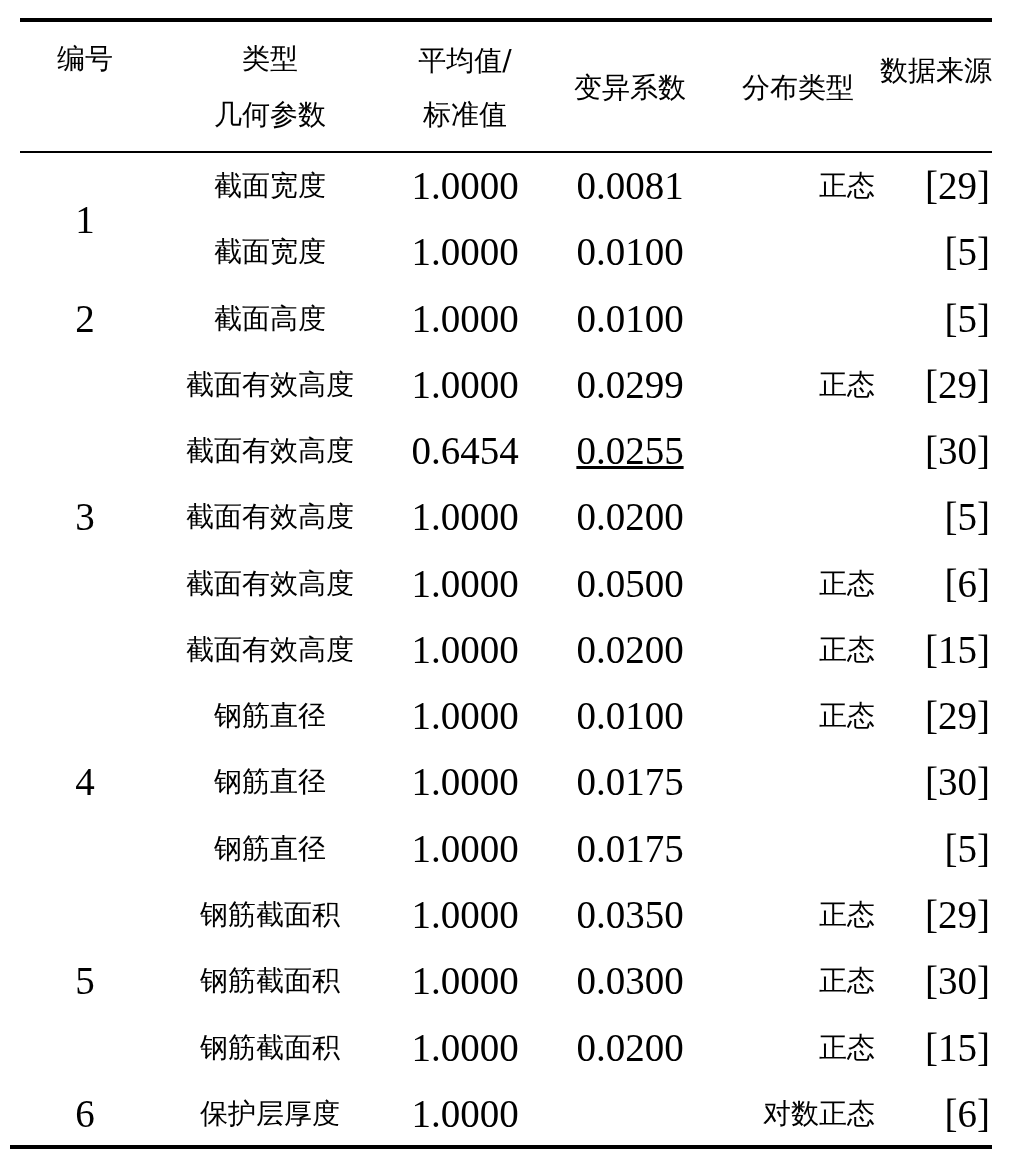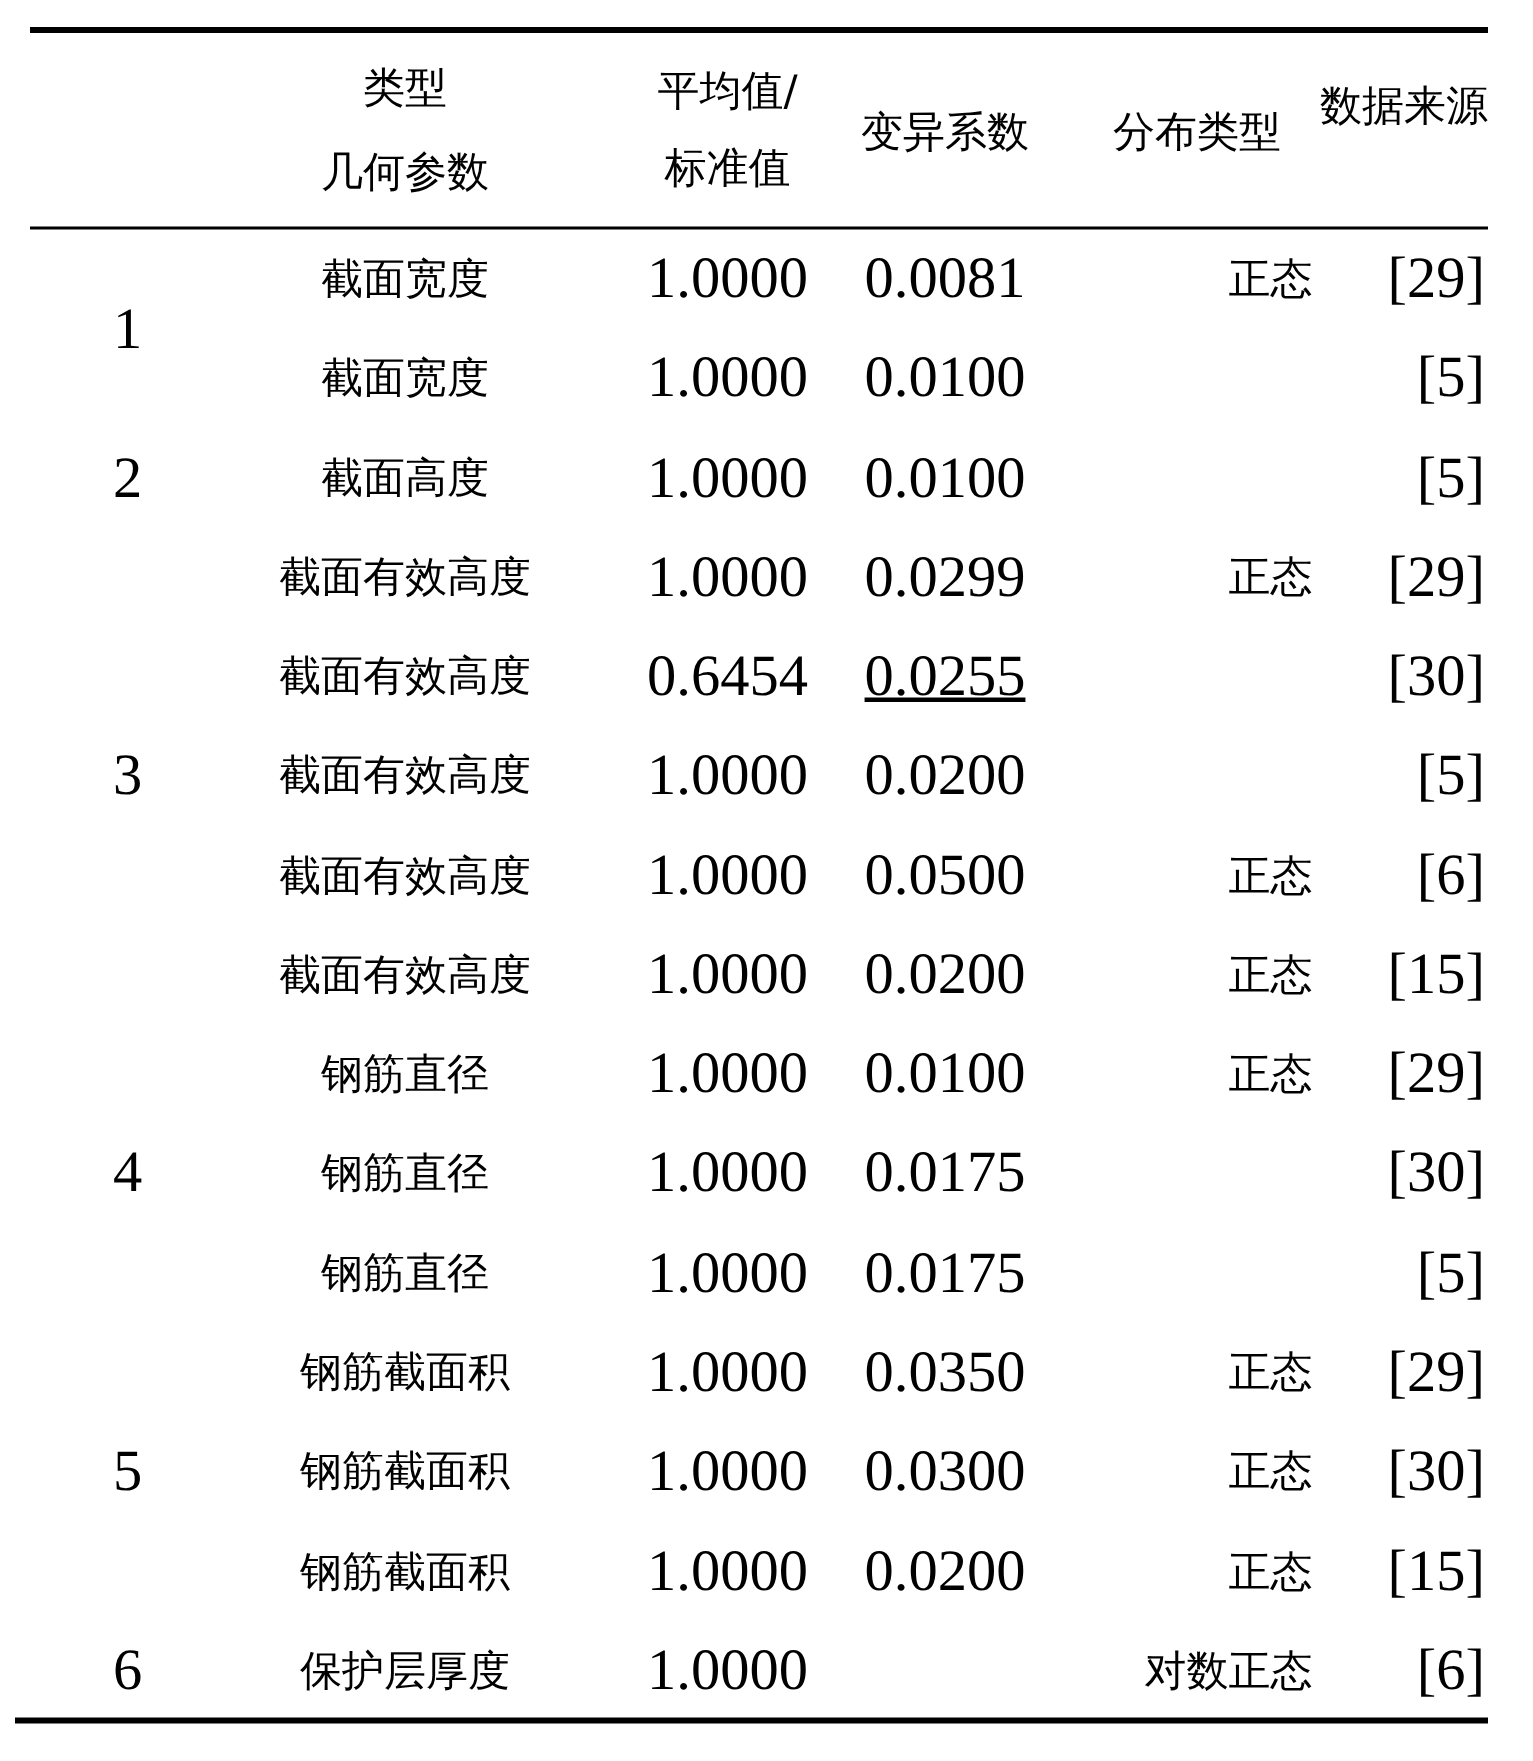--- a/index.html
+++ b/index.html
@@ -13,41 +13,42 @@
     .rule.bot { top: 1145px; height: 4px; left: 10px; width: 982px; }
 
     .hdr { position: absolute; font-size: 28px; line-height: 56px; text-align: center; white-space: nowrap; }
     .cell { position: absolute; font-size: 28px; line-height: 40px; white-space: nowrap; text-align: center; }
     .num { font-family: "Liberation Serif", serif; font-size: 39px; }
     .cjk { font-family: "DejaVu Sans", sans-serif; }
 
     
     .c-id   { left: 35px;  width: 100px; }
     .c-name { left: 150px; width: 240px; }
-    .c-mean { left: 420px; width: 130px; }
+    .c-mean { left: 400px; width: 130px; }
     .c-cv   { left: 560px; width: 140px; }
     .c-dist { left: 725px; width: 150px; text-align: right; }
     .c-src  { left: 880px; width: 110px; text-align: right; }
   </style>
 </head>
 <body>
 
 <div>
   <div class="rule top"></div>
 
   <div>
     <div class="hdr c-id" style="top:33px;">
+      <div style="margin-top:-2px;">编号</div>
     </div>
     <div class="hdr c-name" style="top:33px;">
       <div style="margin-top:-2px;">类型</div>
       <div>几何参数</div>
     </div>
     <div class="hdr c-mean" style="top:33px;">
       <div>平均值/</div>
-      <div style="margin-top:-2px;font-family:Liberation Mono, monospace;">标准值</div>
+      <div style="margin-top:-2px;">标准值</div>
     </div>
     <div class="hdr c-cv" style="top:60px;">变异系数</div>
     <div class="hdr" style="top:60px; left:730px; width:136px;">分布类型</div>
     <div class="hdr" style="top:43px; left:868px; width:136px;">数据来源</div>
   </div>
 
   <div class="rule mid"></div>
 
   <div class="cell num c-id" style="top:200px;">1</div>
   <div class="cell num c-id" style="top:299px;">2</div>

